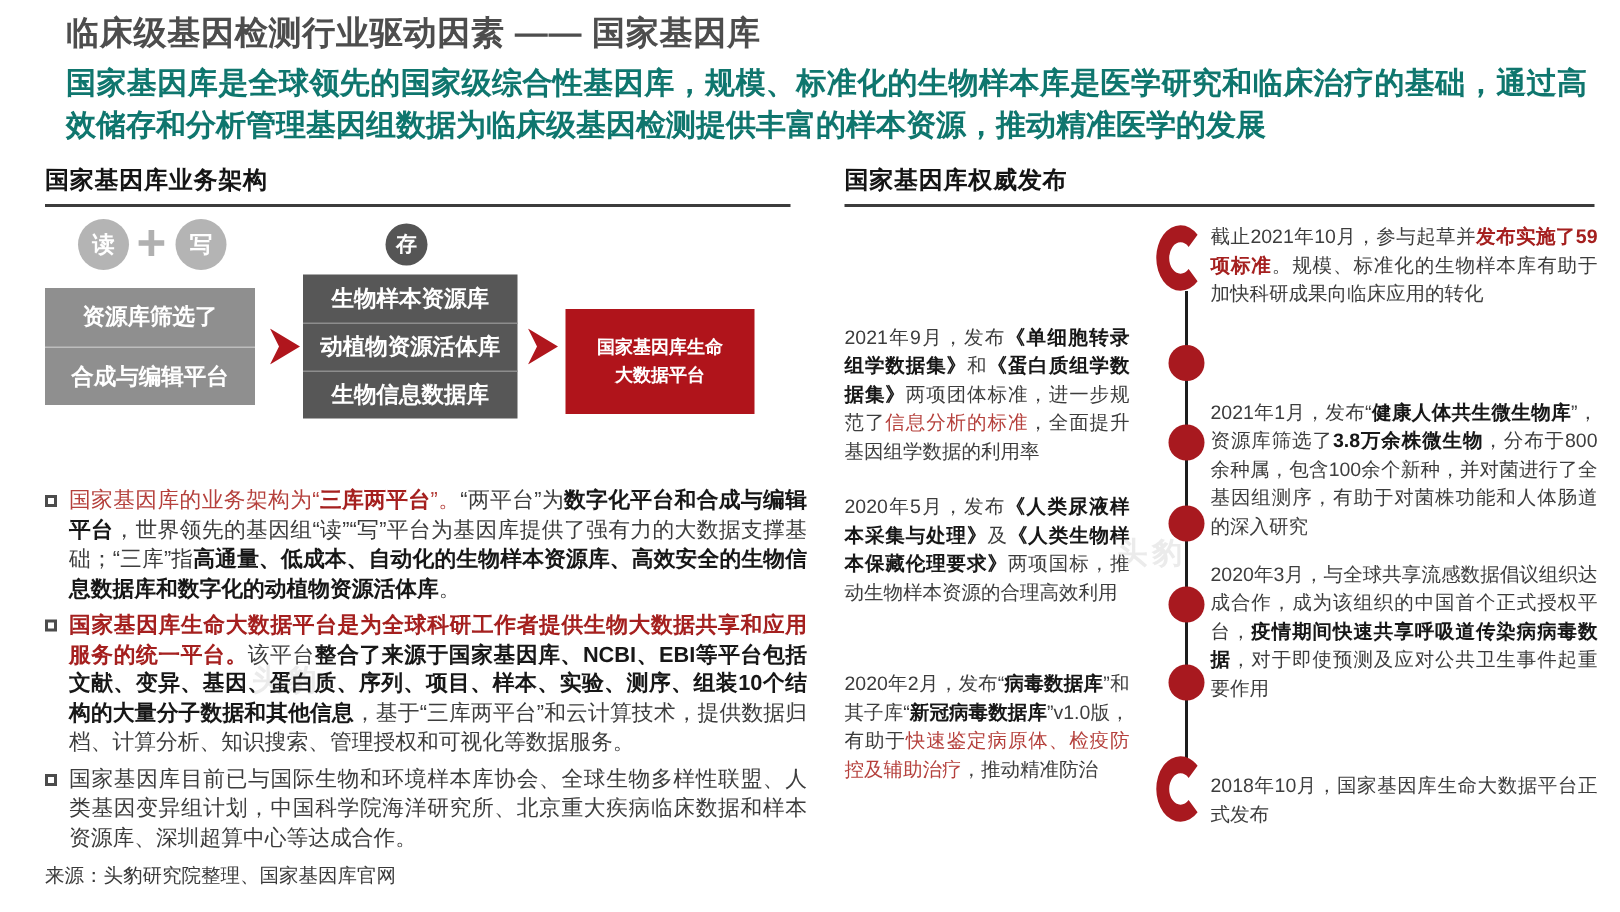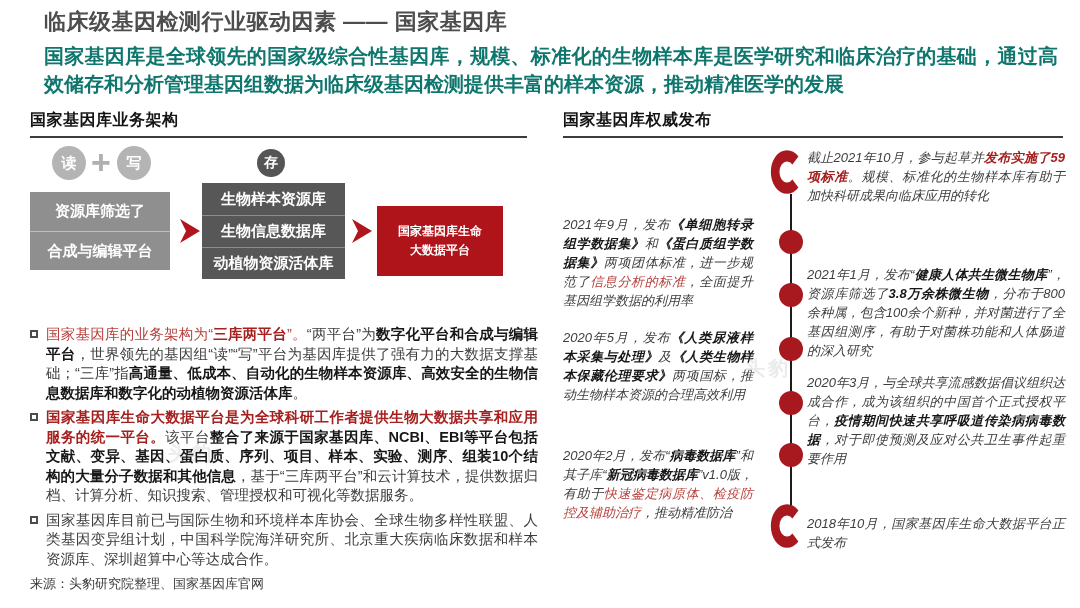--- a/index.html
+++ b/index.html
@@ -53,21 +53,21 @@
   .seg-r { color:#b5403c; }
   .seg-rb { color:#a5201f; font-weight:bold; }
 
   
   .timeline { position:absolute; left:555px; top:142px; width:520px; height:450px; }
   .tl-spine { position:absolute; left:235px; top:52px; width:2px; height:312px; background:#1c1c1c; }
   .tl-dot { position:absolute; left:224px; width:24px; height:24px; border-radius:50%; background:#a8191f; }
   .dot1{top:88px} .dot2{top:141px} .dot3{top:195px} .dot4{top:249px} .dot5{top:301px}
   .tl-c { position:absolute; left:213px; width:38px; height:48px; }
   .c-top{top:6px} .c-bottom{top:360px}
-  .tl-item { position:absolute; font-size:13px; line-height:19px; color:#3d3d3d; text-align:justify;font-style:italic; }
+  .tl-item { position:absolute; font-size:13px; line-height:19px; color:#3d3d3d; text-align:justify; }
   .tl-right { left:252px; width:258px; }
   .tl-left { left:8px; width:190px; }
   .ti1{top:6px} .ti2{top:73px} .ti3{top:123px} .ti4{top:186px} .ti5{top:231px} .ti6{top:304px} .ti7{top:372px}
 
   .watermark { position:absolute; font-size:20px; font-weight:bold; letter-spacing:3px; color:rgba(90,90,90,0.12); pointer-events:none; }
   .wm1 { left:745px; top:355px; } .wm2 { left:168px; top:440px; }
 </style>
 </head>
 <body>
 
@@ -89,22 +89,22 @@
   </div>
 
   <div class="chevron chev1">
     <svg width="20" height="24" viewBox="0 0 20 24">
         <polygon points="0,0 20,12 0,24 6,12" fill="#b0161d"></polygon>
       </svg>
   </div>
 
   <div class="banks-box">
     <div class="row">生物样本资源库</div>
+    <div class="row">动植物资源活体库</div>
     <div class="row">生物信息数据库</div>
-    <div class="row">动植物资源活体库</div>
   </div>
 
   <div class="chevron chev2">
     <svg width="20" height="24" viewBox="0 0 20 24">
         <polygon points="0,0 20,12 0,24 6,12" fill="#b0161d"></polygon>
       </svg>
   </div>
 
   <div class="result-box">
     <span>国家基因库生命</span>

